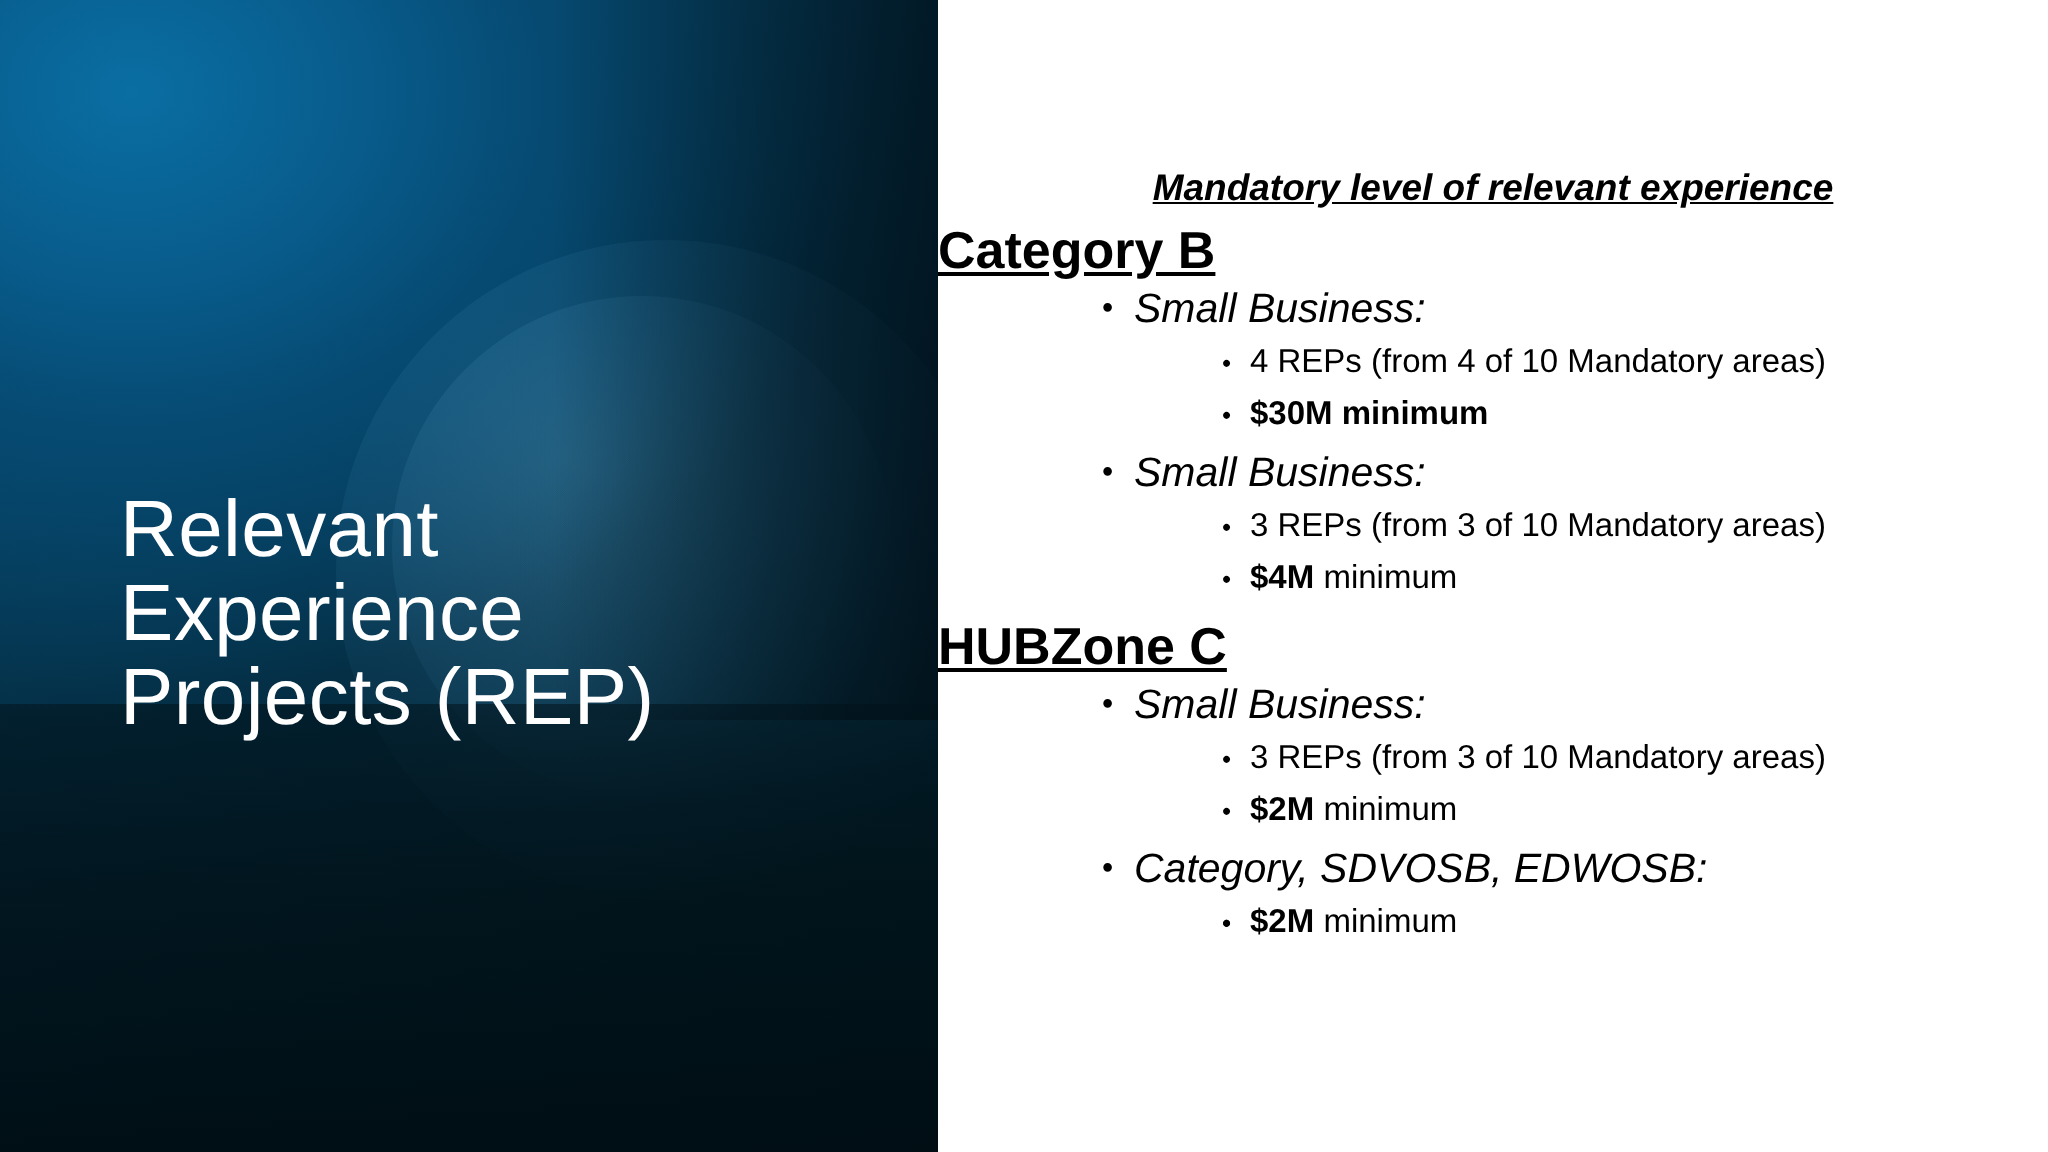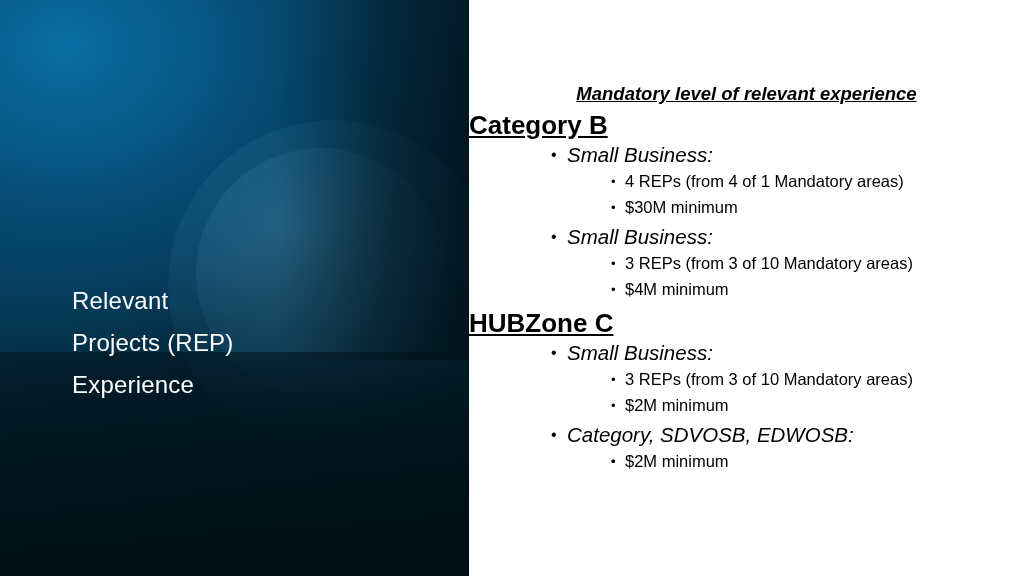--- a/index.html
+++ b/index.html
@@ -61,29 +61,28 @@
     position: absolute;
     left: 196px;
     top: 148px;
     width: 250px;
     height: 250px;
     border-radius: 50%;
     background: radial-gradient(circle at 35% 32%, rgba(120,190,225,0.16) 0%, rgba(70,140,185,0.10) 50%, rgba(20,70,100,0.03) 75%, rgba(0,0,0,0) 80%);
   }
   .title-block {
     position: absolute;
-    left: 72px;
+    left: 60px;
     top: 244px;
     width: 330px;
     color: #ffffff;
-    font-size: 24px;
+    font-size: 40px;
     line-height: 42px;
     font-weight: 400;
     letter-spacing: 0.2px;
-    margin-top: 36px;
   }
   .title-block .line { display: block; }
 
   
   .content {
     position: absolute;
     left: 469px;
     top: 0;
     width: 555px;
     height: 576px;
@@ -144,53 +143,53 @@
     line-height: 25.5px;
     padding-left: 14px;
   }
   ul.lvl2 > li > .b2 {
     position: absolute;
     left: 0;
     top: 0;
     font-size: 13px;
     line-height: 25.5px;
   }
-  .bold { font-weight: normal; }
+  .bold { font-weight: bold; }
 </style>
 </head>
 <body>
 
 <div class="slide">
 
   <div class="left-panel">
     <div class="circle-glow"></div>
     <div class="sphere"></div>
     <div class="band-dark-right"></div>
     <div class="band-dark"></div>
 
     <div class="title-block">
       <span class="line">Relevant</span>
+      <span class="line">Experience</span>
       <span class="line">Projects (REP)</span>
-      <span class="line">Experience</span>
     </div>
   </div>
 
   <div class="content">
 
     <div class="heading-underline">Mandatory level of relevant experience</div>
 
     <div class="category">Category B</div>
     <ul class="lvl1">
       <li>
         <span class="b1">•</span>
         <span>Small Business:</span>
         <ul class="lvl2">
           <li>
             <span class="b2">•</span>
-            <span class="bold"></span><span>4 REPs (from 4 of 1 Mandatory areas)</span>
+            <span class="bold"></span><span>4 REPs (from 4 of 10 Mandatory areas)</span>
           </li>
           <li>
             <span class="b2">•</span>
             <span class="bold">$30M minimum</span><span></span>
           </li>
         </ul>
       </li>
       <li>
         <span class="b1">•</span>
         <span>Small Business:</span>

